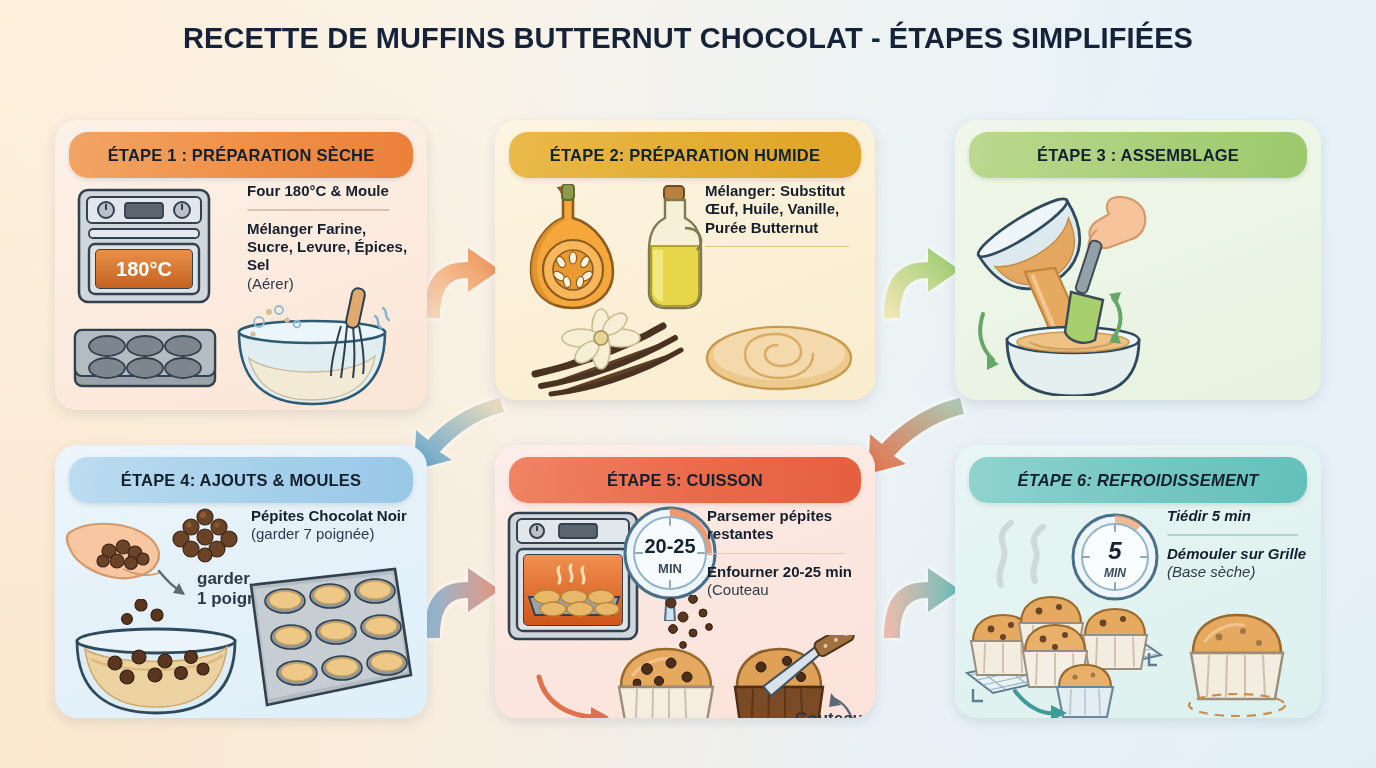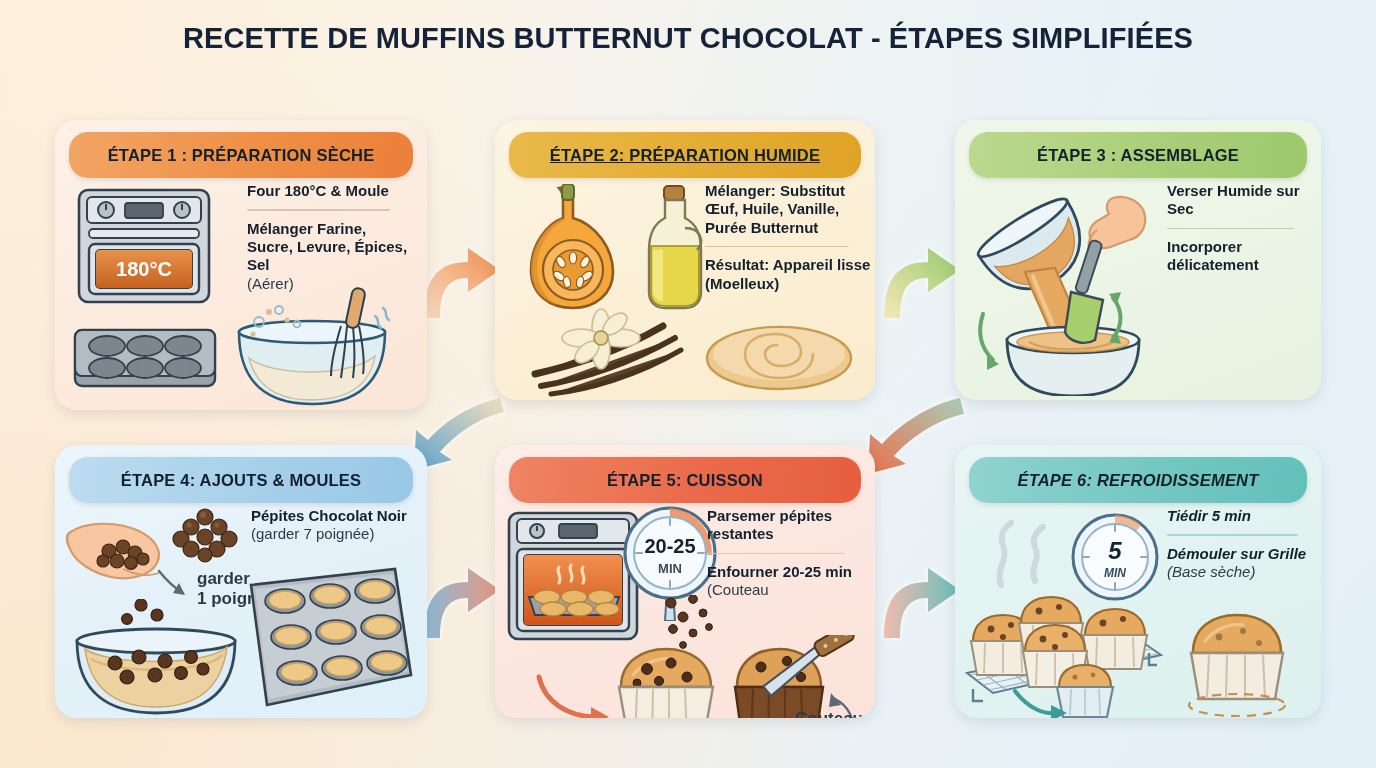--- a/index.html
+++ b/index.html
@@ -67,21 +67,21 @@
   }
 
   
   .anno { position:absolute; font-size:17px; font-weight:bold; color:#2c3a47; line-height:1.2; }
 
   
   .c1 { background:linear-gradient(160deg,#fdf1e8 0%,#fcece0 45%,#fbe6d6 100%); }
   .p1 { background:linear-gradient(100deg,#f2a565 0%,#ef8f46 55%,#eb8039 100%); }
 
   .c2 { background:linear-gradient(160deg,#fdf5e3 0%,#fbf0d8 45%,#faeccd 100%); }
-  .p2 { background:linear-gradient(100deg,#e9b94a 0%,#e3ad33 55%,#dfa328 100%);text-decoration:underline; }
+  .p2 { background:linear-gradient(100deg,#e9b94a 0%,#e3ad33 55%,#dfa328 100%); }
 
   .c3 { background:linear-gradient(160deg,#f0f7ea 0%,#ecf5e6 45%,#e7f2e0 100%); }
   .p3 { background:linear-gradient(100deg,#bcd98f 0%,#a9cf79 55%,#9cc96b 100%); }
 
   .c4 { background:linear-gradient(160deg,#ecf5fb 0%,#e5f1f9 45%,#def0f9 100%);padding-left:8px; }
   .p4 { background:linear-gradient(100deg,#bcdcf0 0%,#a6d0ea 55%,#98c8e7 100%); }
 
   .c5 { background:linear-gradient(160deg,#fdeee9 0%,#fce8e1 45%,#fbe2da 100%); }
   .p5 { background:linear-gradient(100deg,#ef8464 0%,#ea6a4a 55%,#e65f3f 100%); }
 
@@ -292,21 +292,20 @@
         <svg class="illus" style="position:absolute; left:208px; top:140px;" width="152" height="76" viewBox="0 0 152 76">
           <ellipse cx="76" cy="40" rx="72" ry="31" fill="#edc98e" stroke="#c79a4f" stroke-width="2.4"></ellipse>
           <ellipse cx="76" cy="36" rx="66" ry="26" fill="#f3d9ab"></ellipse>
           <path d="M110,36 C110,52 94,60 76,60 C56,60 42,50 42,36 C42,24 54,16 72,16
                    C88,16 98,24 98,34 C98,42 90,48 78,48 C68,48 62,42 62,36 C62,31 67,27 74,27" fill="none" stroke="#d9ad68" stroke-width="2.6" stroke-linecap="round"></path>
         </svg>
 
         <div class="txtcol" style="left:210px; top:4px; width:168px;">
           <div class="t-main">Mélanger: Substitut Œuf, Huile, Vanille, Purée Butternut</div>
           <div class="t-div"></div>
-          <div class="t-main">Résultat: Appareil lisse (Moelleux)</div>
         </div>
 
       </div>
     </div>
   </div>
 
   <div class="card c3" style="left:955px; top:120px; width:366px; height:280px;">
     <div class="card-inner">
       <div class="pill p3">ÉTAPE 3 : ASSEMBLAGE</div>
       <div class="body-area">
@@ -338,25 +337,20 @@
 
           <g fill="none" stroke="#63a868" stroke-width="4" stroke-linecap="round">
             <path d="M20,134 C14,152 18,168 30,180"></path>
             <path d="M150,118 C160,130 160,146 150,158"></path>
           </g>
           <path d="M24,176 L36,184 L24,190 Z" fill="#63a868"></path>
           <path d="M146,114 L158,112 L154,124 Z" fill="#63a868"></path>
           <path d="M146,162 L158,164 L154,152 Z" fill="#63a868"></path>
         </svg>
 
-        <div class="txtcol" style="left:212px; top:4px; width:148px;">
-          <div class="t-main">Verser Humide sur Sec</div>
-          <div class="t-div"></div>
-          <div class="t-main">Incorporer délicatement</div>
-        </div>
 
       </div>
     </div>
   </div>
 
   <div class="card c4" style="left:55px; top:445px; width:372px; height:273px;">
     <div class="card-inner">
       <div class="pill p4">ÉTAPE 4: AJOUTS &amp; MOULES</div>
       <div class="body-area">
 

